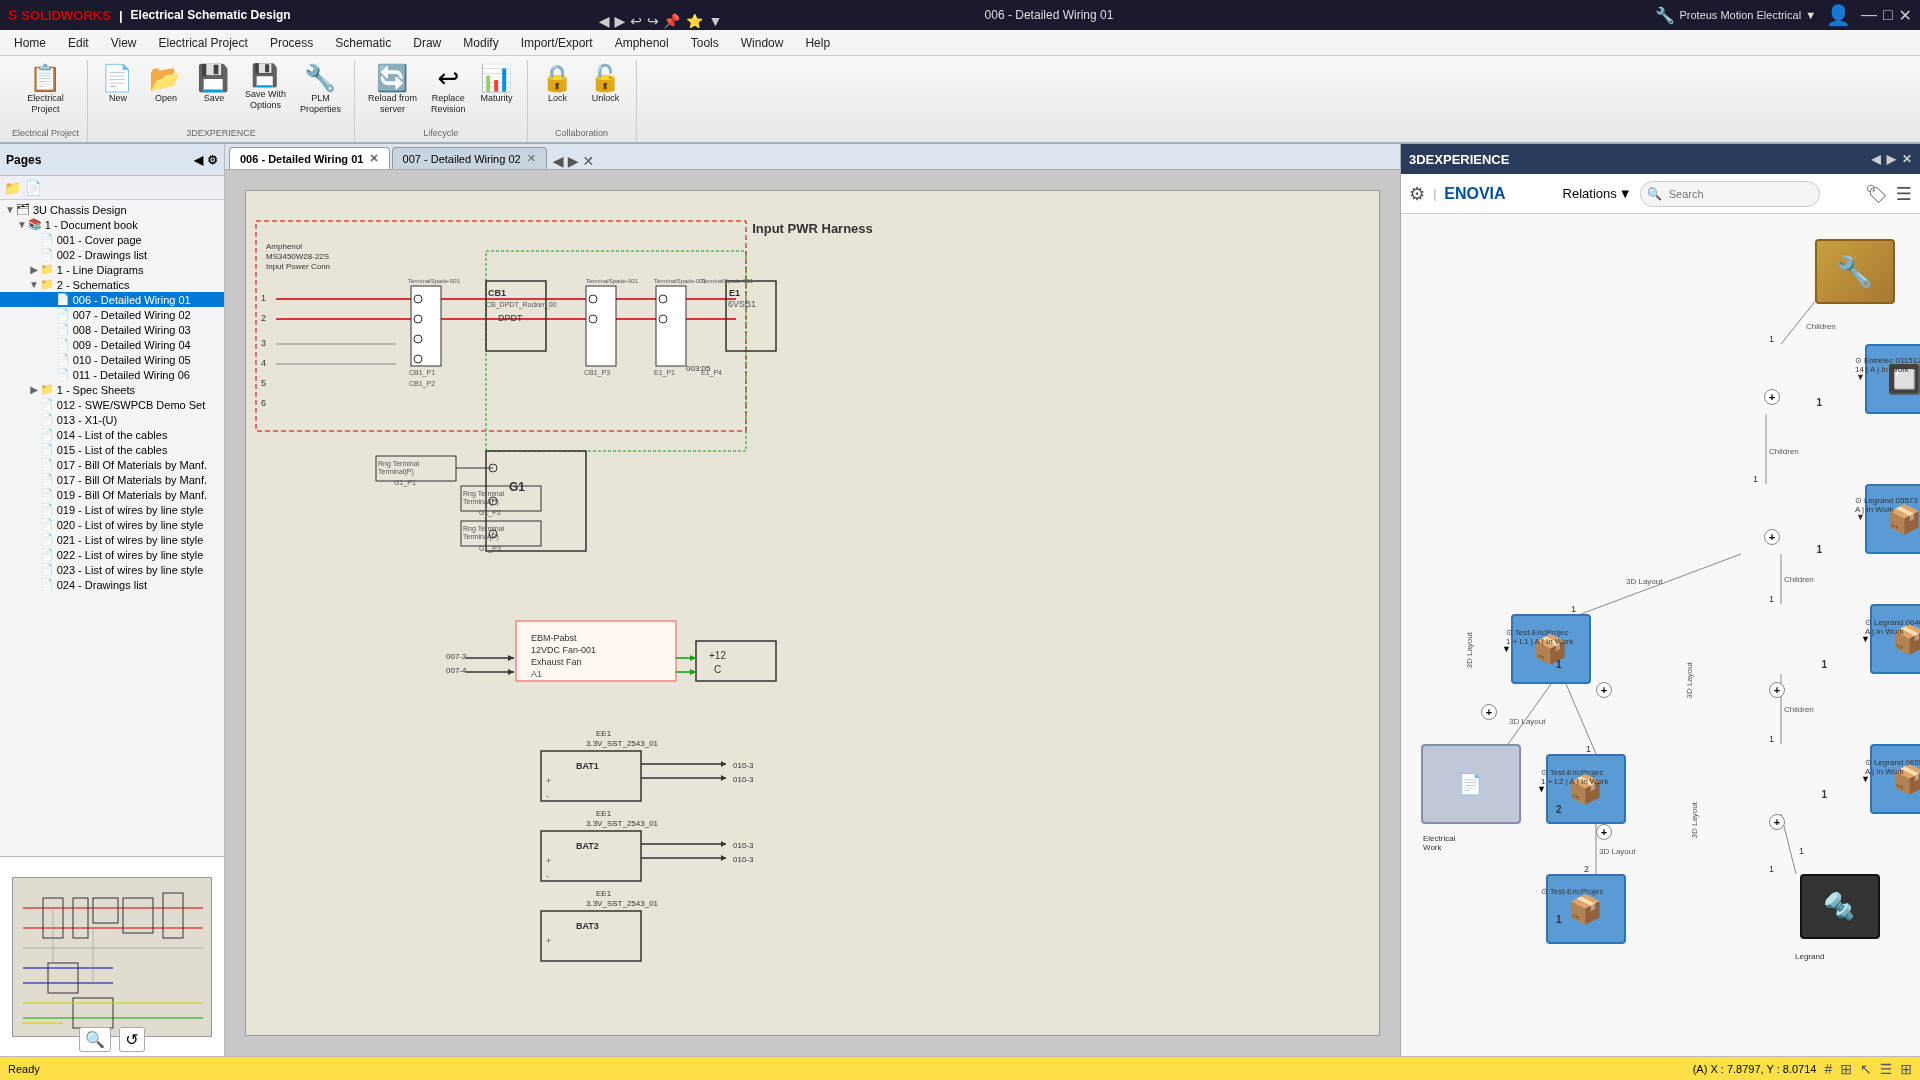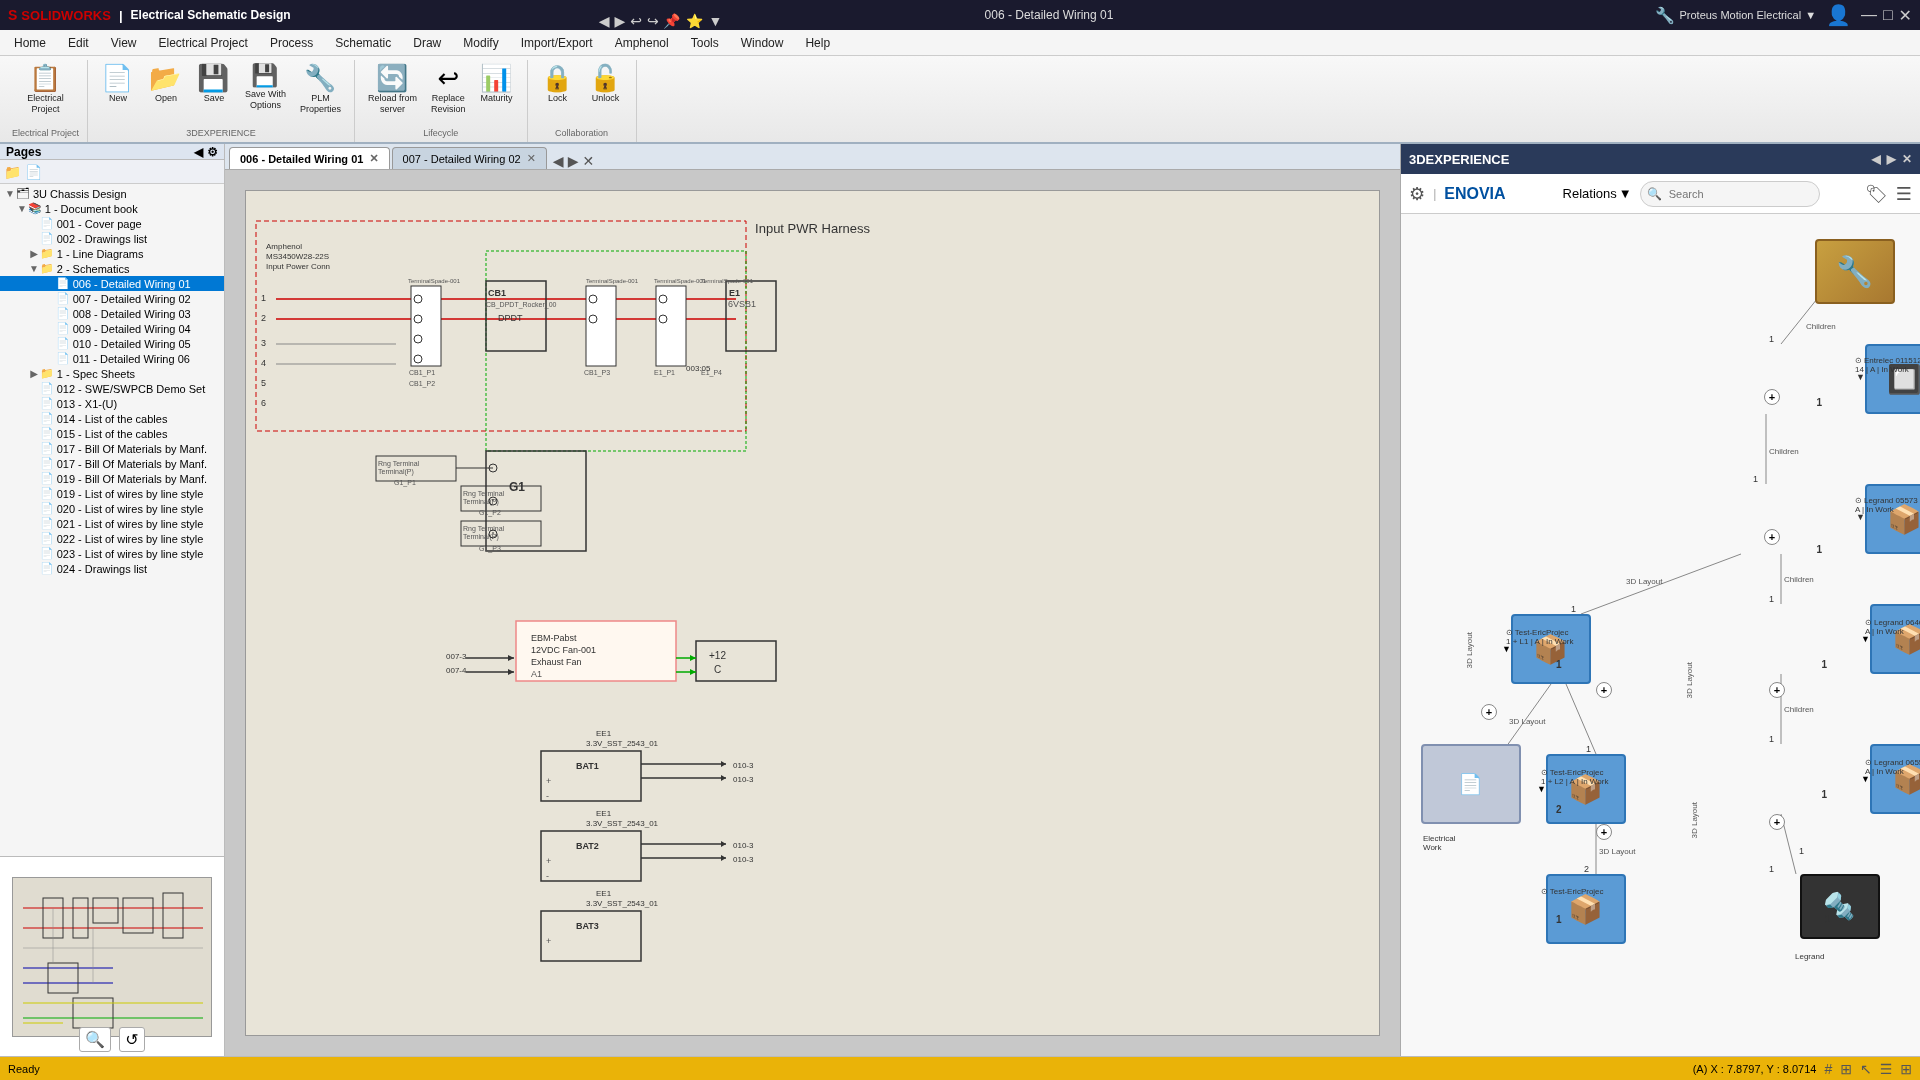--- a/index.html
+++ b/index.html
@@ -94,21 +94,21 @@
 
     
     #left-panel {
       width: 225px;
       background: #f5f5f5;
       border-right: 1px solid #bbb;
       display: flex;
       flex-direction: column;
     }
     #pages-header {
-      height: 16px;
+      height: 32px;
       background: #dde5f0;
       border-bottom: 1px solid #bbb;
       display: flex;
       align-items: center;
       justify-content: space-between;
       padding: 0 6px;
       font-size: 12px;
       font-weight: bold;
     }
     #pages-header-controls { display: flex; gap: 4px; }
@@ -212,21 +212,21 @@
       bottom: 20px;
       background: #e8e4d8;
       border: 1px solid #999;
     }
     #canvas-title {
       position: absolute;
       top: 30px;
       left: 50%;
       transform: translateX(-50%);
       font-size: 13px;
-      font-weight: normal;
+      font-weight: bold;
       color: #333;
     }
 
     
     #right-panel {
       width: 520px;
       background: #f0f0f0;
       border-left: 1px solid #aaa;
       display: flex;
       flex-direction: column;
@@ -301,21 +301,21 @@
       position: absolute;
       top: 0; left: 0;
       width: 100%;
       height: 100%;
       pointer-events: none;
     }
     .node-icon { font-size: 28px; }
     
     #statusbar {
       height: 24px;
-      background: #eab308;
+      background: #fde047;
       border-top: 1px solid #bbb;
       display: flex;
       align-items: center;
       padding: 0 8px;
       justify-content: space-between;
       font-size: 11px;
     }
     #statusbar-right { display: flex; align-items: center; gap: 8px; }
     .status-icon { font-size: 14px; cursor: pointer; color: #555; }
 

